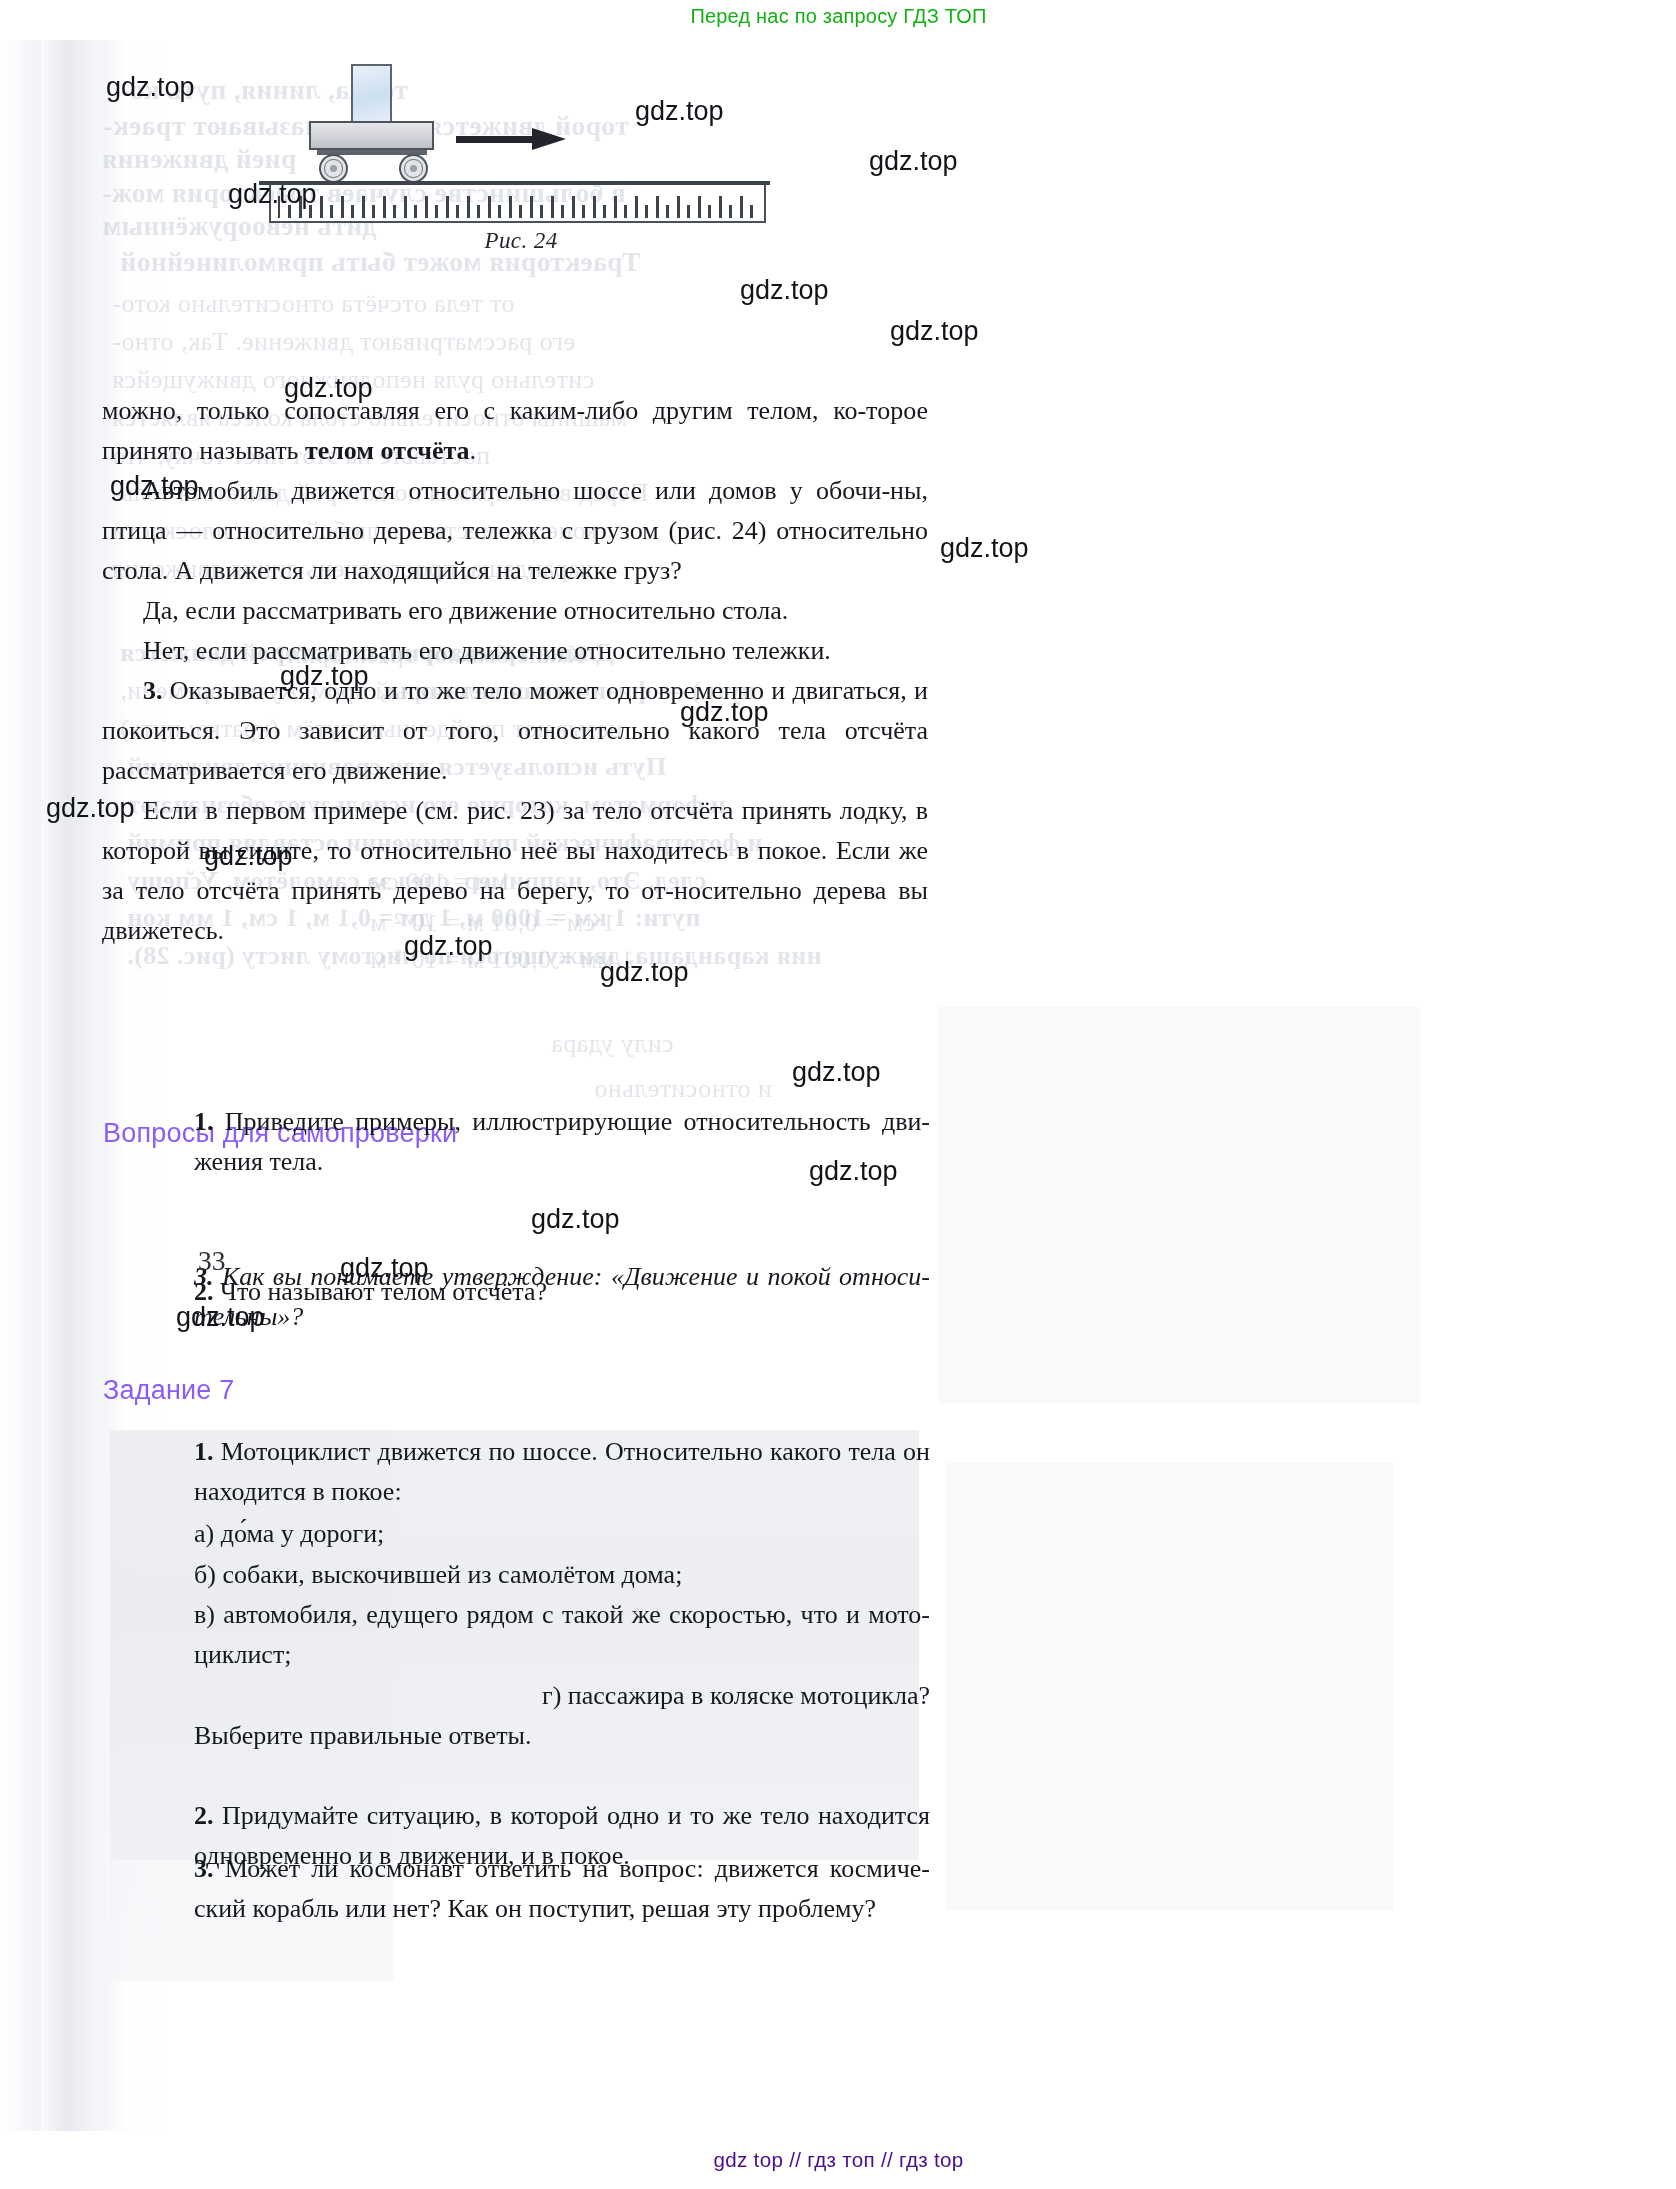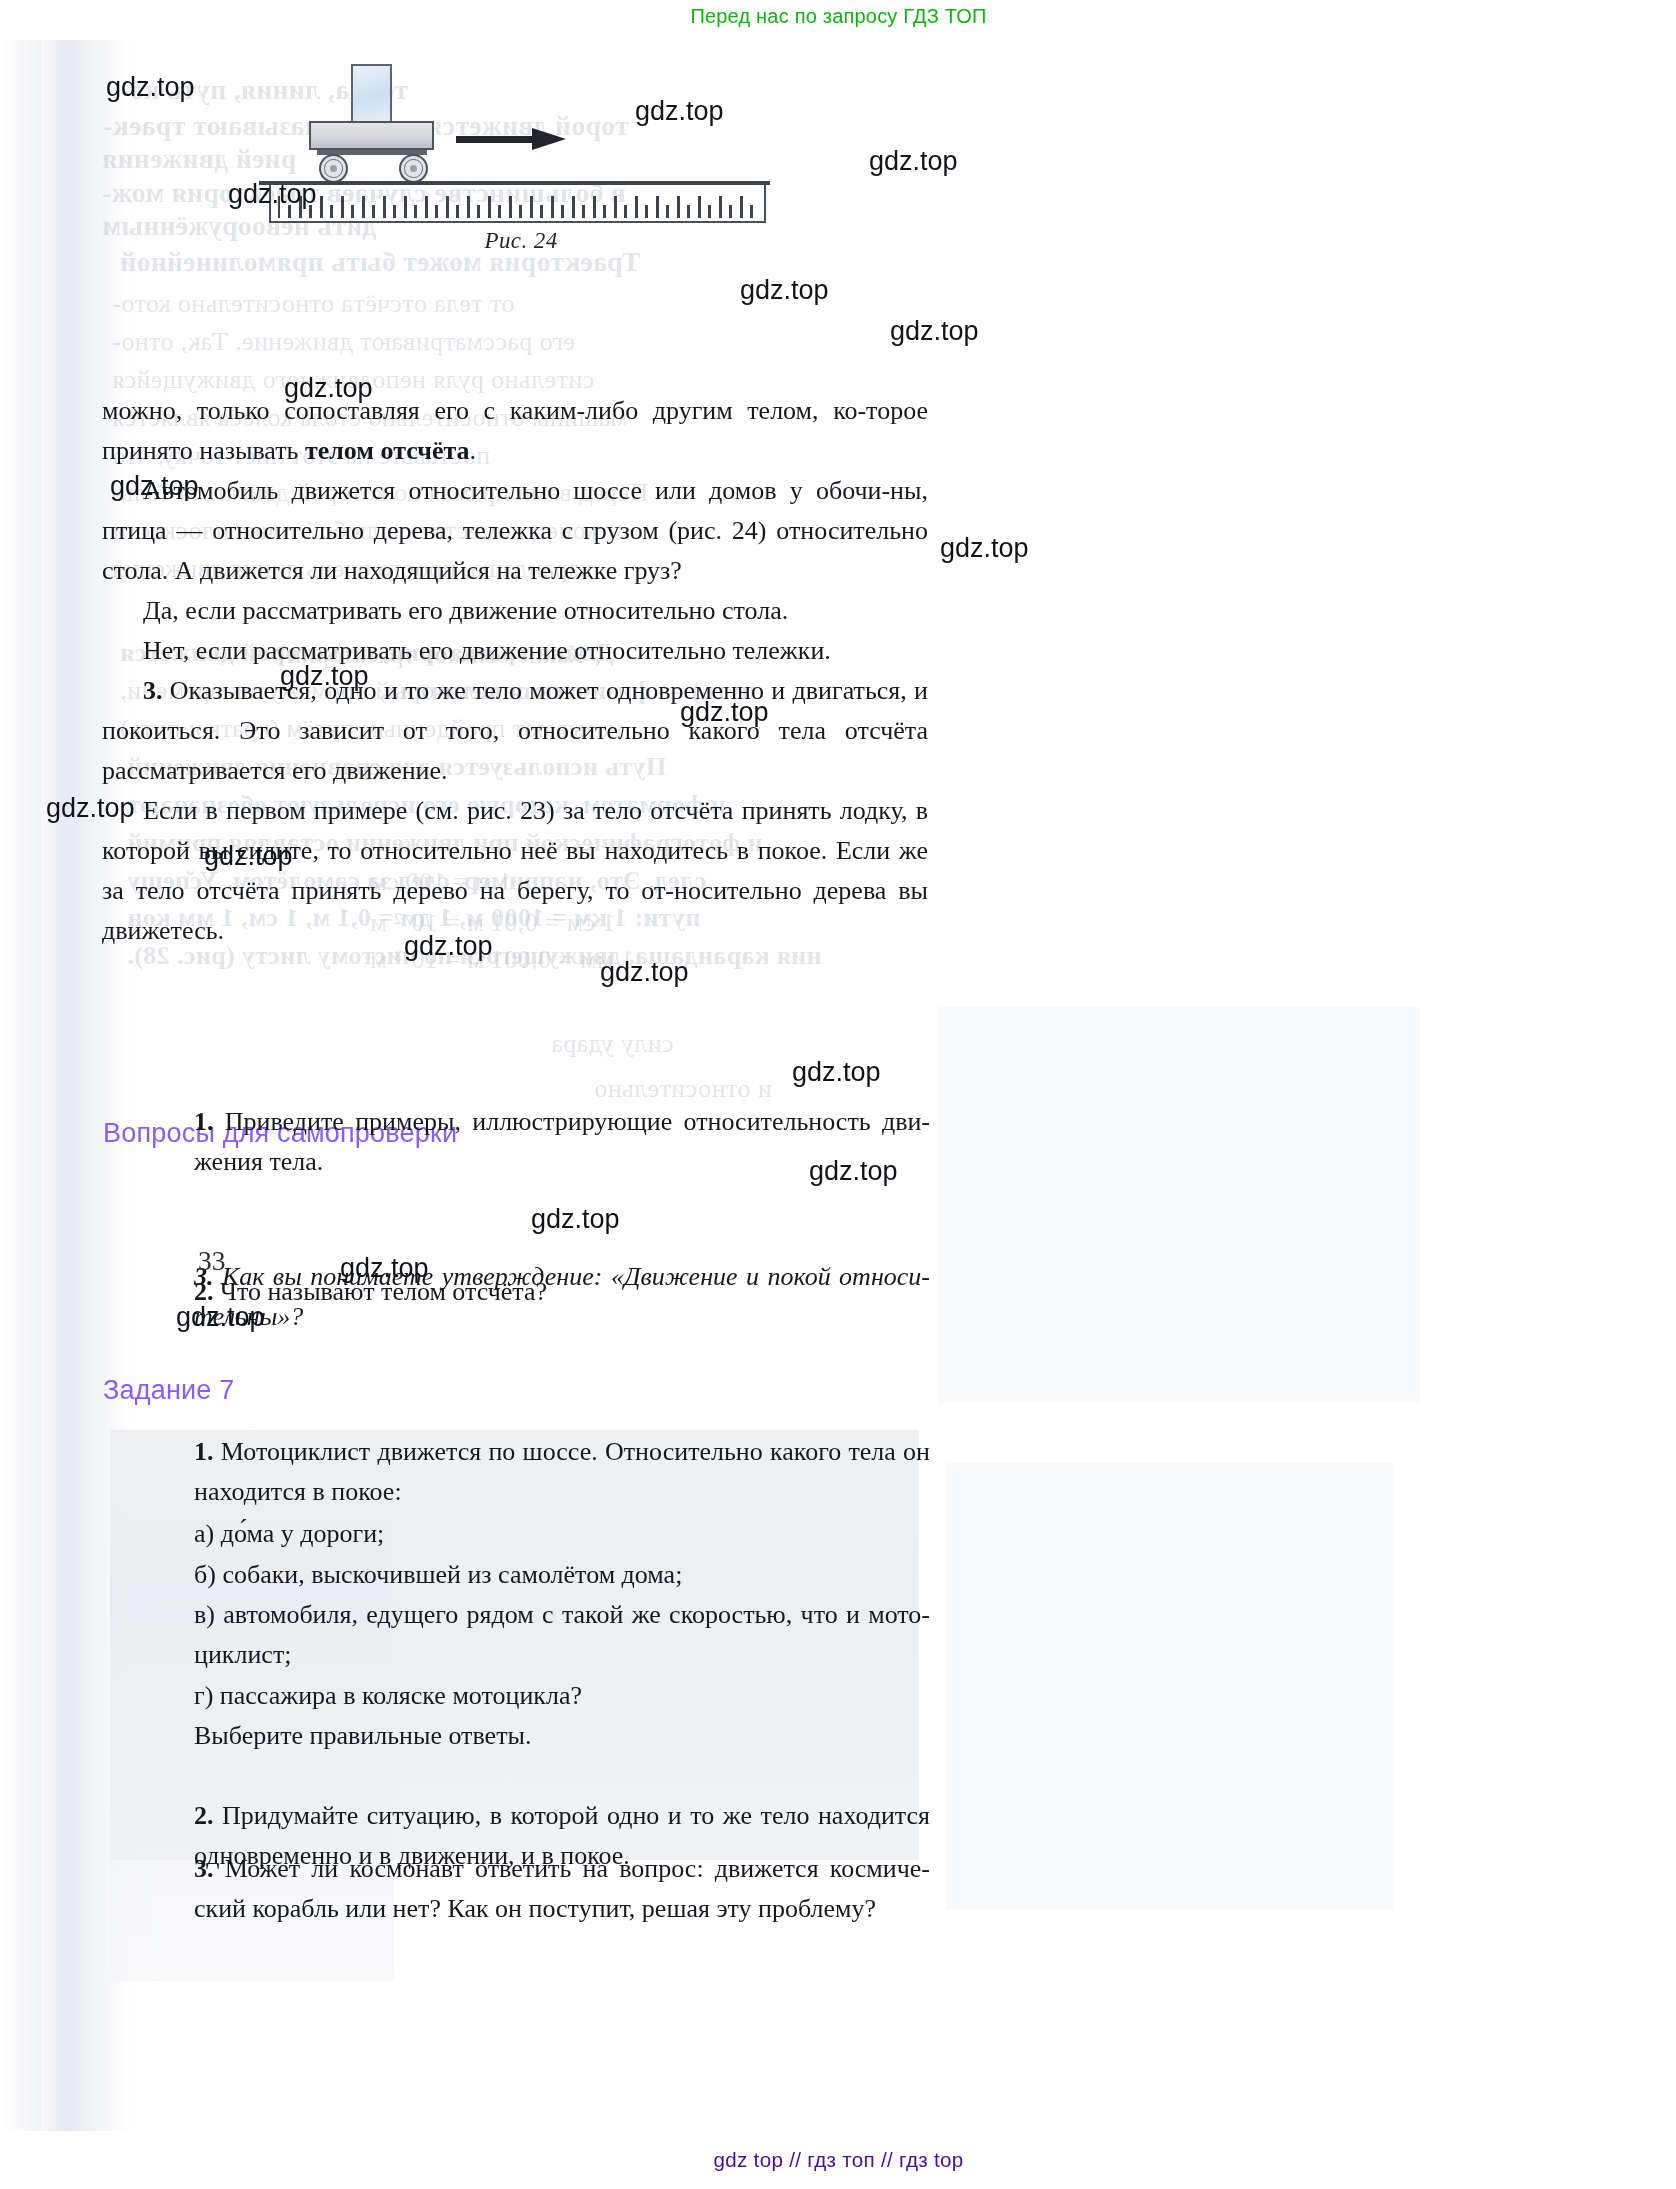--- a/index.html
+++ b/index.html
@@ -321,21 +321,21 @@
 <div class="qblock" style="top:1514px;">
   <p style="text-align:left">а) до́ма у дороги;</p>
 </div>
 <div class="qblock" style="top:1555px;">
   <p style="text-align:left">б) собаки, выскочившей из самолётом дома;</p>
 </div>
 <div class="qblock" style="top:1595px;">
   <p>в) автомобиля, едущего рядом с такой же скоростью, что и мото-циклист;</p>
 </div>
 <div class="qblock" style="top:1676px;">
-  <p style="text-align:left">г) пассажира в коляске мотоцикла?</p>
+  <p style="text-align:right">г) пассажира в коляске мотоцикла?</p>
 </div>
 <div class="qblock" style="top:1716px;">
   <p style="text-align:left">Выберите правильные ответы.</p>
 </div>
 
 <div class="qblock" style="top:1768px;margin-top:28px;">
   <p><span class="qnum">2.</span><span> Придумайте ситуацию, в которой одно и то же тело находится одновременно и в движении, и в покое.</span></p>
 </div>
 
 <div class="qblock" style="top:1849px;">

